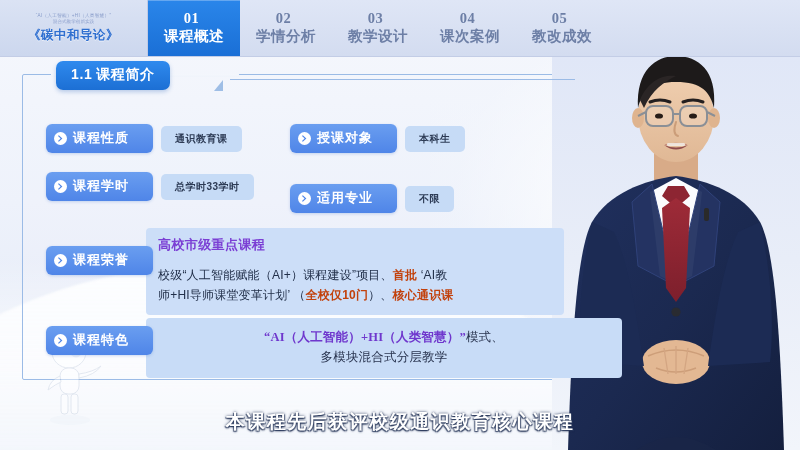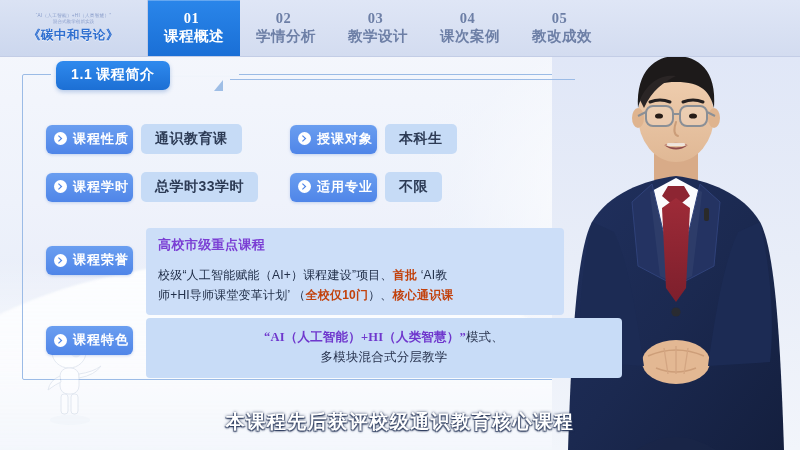--- a/index.html
+++ b/index.html
@@ -112,39 +112,39 @@
     position: absolute; left: 230px; top: 79px; width: 345px; height: 1px;
     background: #9bbbe6; z-index: 4;
   }
 
   
   .row { position: absolute; display: flex; align-items: center; z-index: 5; }
   .chip {
     display: flex; align-items: center;
     background: linear-gradient(180deg, #6a9ef0 0%, #4f85e8 100%);
     color: #fff; font-size: 13px; font-weight: bold; letter-spacing: 1px;
-    border-radius: 6px; padding: 5px 4px 6px 8px; white-space: nowrap;
+    border-radius: 6px; padding: 5px 24px 6px 8px; white-space: nowrap;
     box-shadow: 0 1px 3px rgba(60,110,200,.25);
   }
   .chip .arrow {
     width: 13px; height: 13px; border-radius: 50%;
     background: #ffffff; margin-right: 6px;
     display: flex; align-items: center; justify-content: center; flex: 0 0 13px;
   }
   .chip .arrow svg { display: block; }
   .val {
-    background: #c6dbf6; color: #2d3b55; font-size: 14px; font-weight: bold;
+    background: #c6dbf6; color: #2d3b55; font-size: 10px; font-weight: bold;
     border-radius: 5px; padding: 6px 14px; margin-left: 8px; white-space: nowrap;
     letter-spacing: .5px;
   }
 
   #row1 { left: 46px; top: 124px; }
   #row1b { left: 290px; top: 124px; }
   #row2 { left: 46px; top: 172px; text-align: center; }
-  #row2b { left: 290px; top: 172px; }
+  #row2b { left: 290px; top: 184px; }
 
   
   #honor-chip { position: absolute; left: 46px; top: 246px; z-index: 5; }
   #honor-box {
     position: absolute; left: 146px; top: 228px; width: 418px; z-index: 4;
     background: #ccdef8; border-radius: 4px;
     padding: 8px 12px 10px 12px;
   }
   #honor-title {
     color: #7b3fd4; font-size: 13px; font-weight: bold; letter-spacing: .4px;

